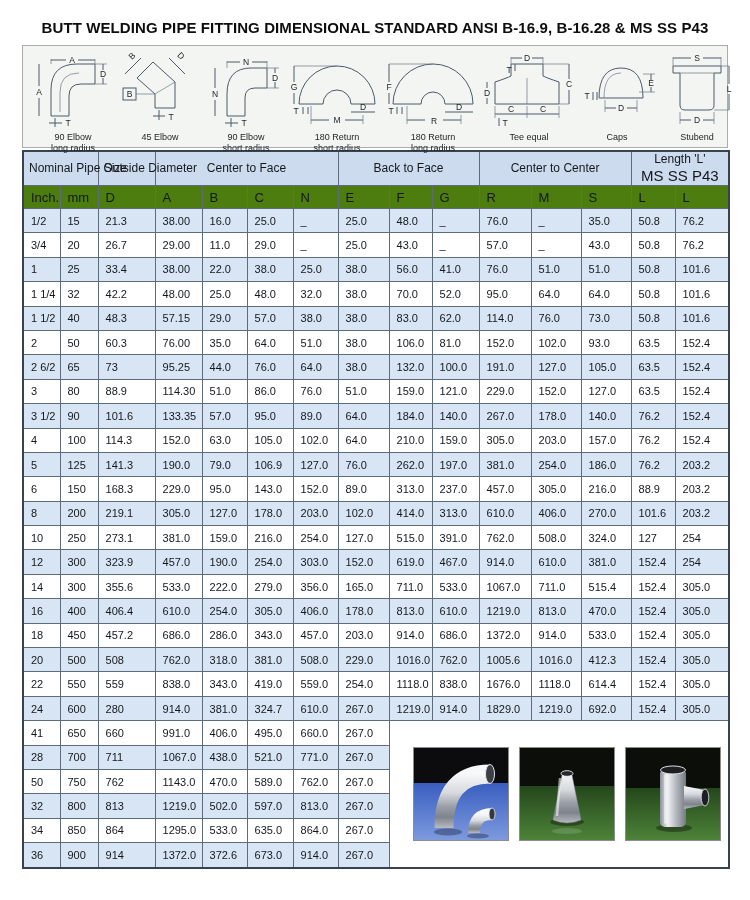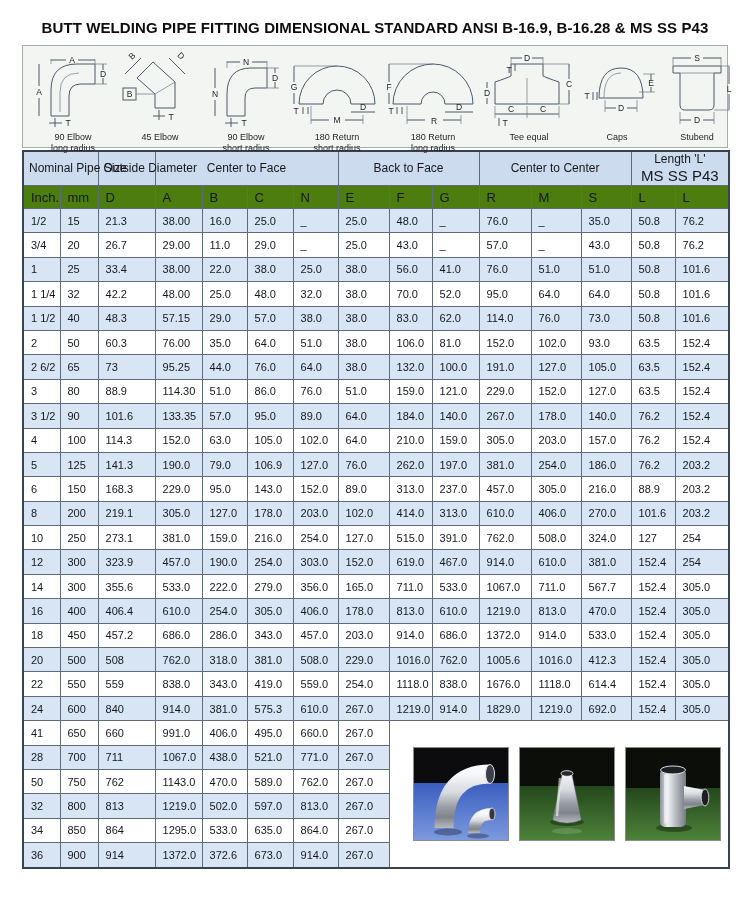--- a/index.html
+++ b/index.html
@@ -535,21 +535,21 @@
             <td>355.6</td>
             <td>533.0</td>
             <td>222.0</td>
             <td>279.0</td>
             <td>356.0</td>
             <td>165.0</td>
             <td>711.0</td>
             <td>533.0</td>
             <td>1067.0</td>
             <td>711.0</td>
-            <td>567.7</td>
+            <td>515.4</td>
             <td>152.4</td>
             <td>305.0</td>
           </tr>
           <tr class="stripe">
             <td>16</td>
             <td>400</td>
             <td>406.4</td>
             <td>610.0</td>
             <td>254.0</td>
             <td>305.0</td>
@@ -610,24 +610,24 @@
             <td>838.0</td>
             <td>1676.0</td>
             <td>1118.0</td>
             <td>614.4</td>
             <td>152.4</td>
             <td>305.0</td>
           </tr>
           <tr class="stripe">
             <td>24</td>
             <td>600</td>
-            <td>840</td>
+            <td>280</td>
             <td>914.0</td>
             <td>381.0</td>
-            <td>575.3</td>
+            <td>324.7</td>
             <td>610.0</td>
             <td>267.0</td>
             <td>1219.0</td>
             <td>914.0</td>
             <td>1829.0</td>
             <td>1219.0</td>
             <td>692.0</td>
             <td>152.4</td>
             <td>305.0</td>
           </tr>

